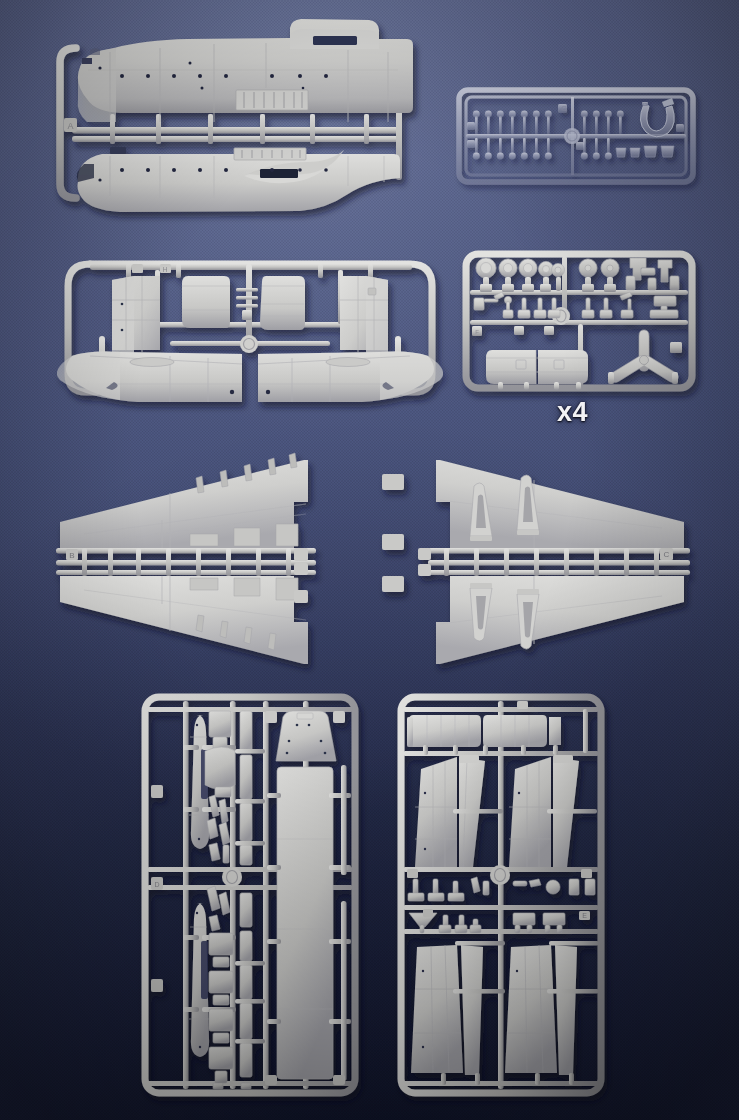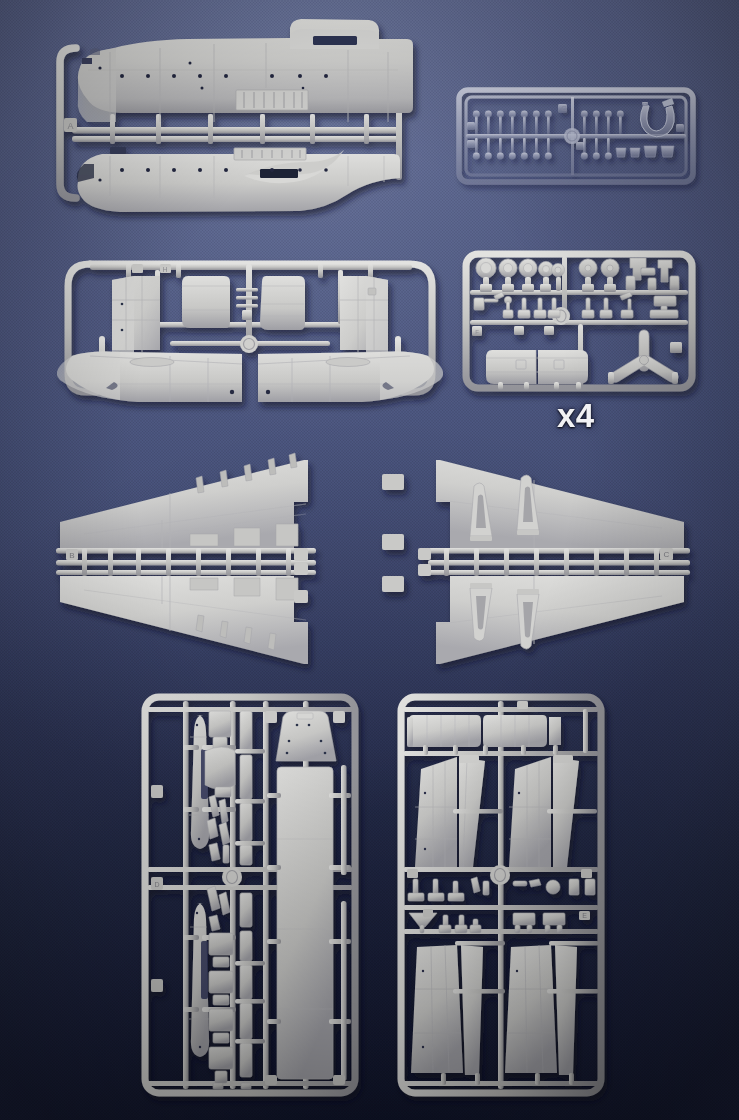--- a/index.html
+++ b/index.html
@@ -30,21 +30,21 @@
     background:radial-gradient(ellipse 78% 70% at 48% 40%, rgba(0,0,0,0) 38%, rgba(0,0,0,0.20) 72%, rgba(0,0,0,0.46) 100%);
   }
 
   .layer{position:absolute;inset:0;z-index:4;}
   .sprue{position:absolute;}
   .sprue svg{display:block;overflow:visible;}
 
   .lbl{
     position:absolute;z-index:7;
     color:#f2f2f4;
-    font-size:33px;font-weight:700;
+    font-size:27px;font-weight:700;
     letter-spacing:.5px;
     text-shadow:0 0 3px rgba(20,22,42,.95), 0 1px 2px rgba(0,0,0,.9), 0 0 9px rgba(20,24,48,.7);
     white-space:nowrap;
   }
 </style>
 </head>
 <body>
 
 <div id="stage">
 

